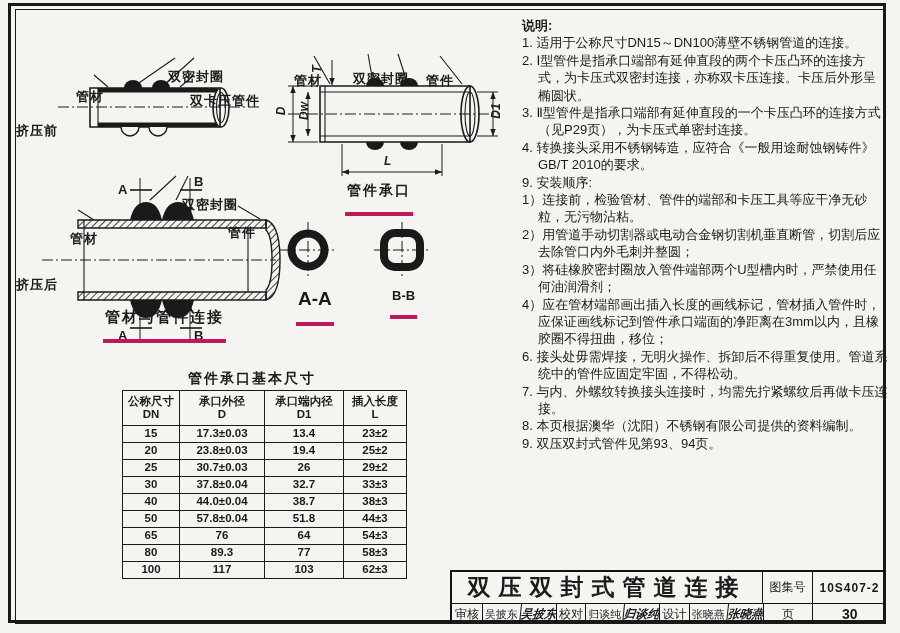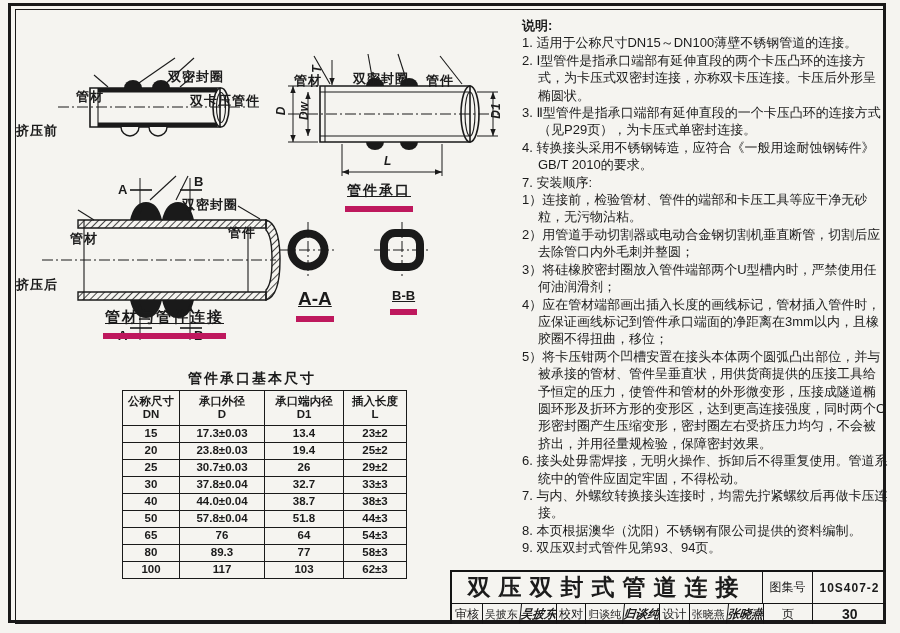--- a/index.html
+++ b/index.html
@@ -14,21 +14,21 @@
   .ln{stroke:#1a1a1a;stroke-width:1.6;fill:none;}
   .thin{stroke:#1a1a1a;stroke-width:1.1;fill:none;}
   .cl{stroke:#1a1a1a;stroke-width:1;stroke-dasharray:11 3 2 3;fill:none;}
   .fill{fill:#1a1a1a;stroke:none;}
   .bump-o{fill:#f5f4f0;stroke:#1a1a1a;stroke-width:1.4;}
   .dimln{stroke:#1a1a1a;stroke-width:1;fill:none;}
   .lbl{position:absolute;font-size:13px;font-weight:bold;white-space:nowrap;letter-spacing:1px;margin-top:30px;}
   .dim{position:absolute;font-size:12px;font-weight:bold;font-style:italic;white-space:nowrap;}
   .rot{transform:rotate(-90deg);transform-origin:center;}
   .caption{position:absolute;font-weight:bold;white-space:nowrap;
-           border-bottom:6px solid #be185d;padding:0 2px 6px 2px;letter-spacing:2px;text-decoration:underline;}
+           border-bottom:4px solid #be185d;padding:0 2px 12px 2px;letter-spacing:2px;}
   .svgtxt{font:bold 13px "Liberation Sans",sans-serif;fill:#1a1a1a;}
   
   .tbl-title{position:absolute;left:118px;top:370px;width:268px;text-align:center;
              font-size:14px;font-weight:bold;letter-spacing:2px;}
   table.dims{position:absolute;left:122px;top:390px;border-collapse:collapse;}
   table.dims td{border:1.6px solid #1a1a1a;text-align:center;font-size:11.5px;
                 font-weight:600;padding:0 3px;height:16px;line-height:1.15;}
   table.dims .hd td{height:34px;}
   table.dims td.c1{width:50px;} table.dims td.c2{width:78px;}
   table.dims td.c3{width:72px;} table.dims td.c4{width:56px;}
@@ -267,26 +267,25 @@
         </tr>
   </tbody>
     </table>
 
   <div class="notes">
     <div class="note-heading">说明:</div>
     <div class="note">1. 适用于公称尺寸DN15～DN100薄壁不锈钢管道的连接。</div>
     <div class="note">2. Ⅰ型管件是指承口端部有延伸直段的两个卡压凸环的连接方式，为卡压式双密封连接，亦称双卡压连接。卡压后外形呈椭圆状。</div>
     <div class="note">3. Ⅱ型管件是指承口端部有延伸直段的一个卡压凸环的连接方式（见P29页），为卡压式单密封连接。</div>
     <div class="note">4. 转换接头采用不锈钢铸造，应符合《一般用途耐蚀钢铸件》GB/T 2010的要求。</div>
-    <div class="note">7. 安装顺序:</div>
+    <div class="note">9. 安装顺序:</div>
     <div class="note">1）连接前，检验管材、管件的端部和卡压工具等应干净无砂粒，无污物沾粘。</div>
     <div class="note">2）用管道手动切割器或电动合金钢切割机垂直断管，切割后应去除管口内外毛刺并整圆；</div>
     <div class="note">3）将硅橡胶密封圈放入管件端部两个U型槽内时，严禁使用任何油润滑剂；</div>
     <div class="note">4）应在管材端部画出插入长度的画线标记，管材插入管件时，应保证画线标记到管件承口端面的净距离在3mm以内，且橡胶圈不得扭曲，移位；</div>
-    <div class="note">5）将卡压钳两个凹槽安置在接头本体两个圆弧凸出部位，并与被承接的管材、管件呈垂直状，用供货商提供的压接工具给予恒定的压力，使管件和管材的外形微变形，压接成隧道椭圆环形及折环方形的变形区，达到更高连接强度，同时两个O形密封圈产生压缩变形，密封圈左右受挤压力均匀，不会被挤出，并用径量规检验，保障密封效果。</div>
     <div class="note">6. 接头处毋需焊接，无明火操作、拆卸后不得重复使用。管道系统中的管件应固定牢固，不得松动。</div>
     <div class="note">7. 与内、外螺纹转换接头连接时，均需先拧紧螺纹后再做卡压连接。</div>
     <div class="note">8. 本页根据澳华（沈阳）不锈钢有限公司提供的资料编制。</div>
     <div class="note">9. 双压双封式管件见第93、94页。</div>
   </div>
 
   <div class="tblock">
     <div class="tb-r tb-r1">
       <div class="tb-c tb-main">双压双封式管道连接</div>
       <div class="tb-c tb-albl">图集号</div>

